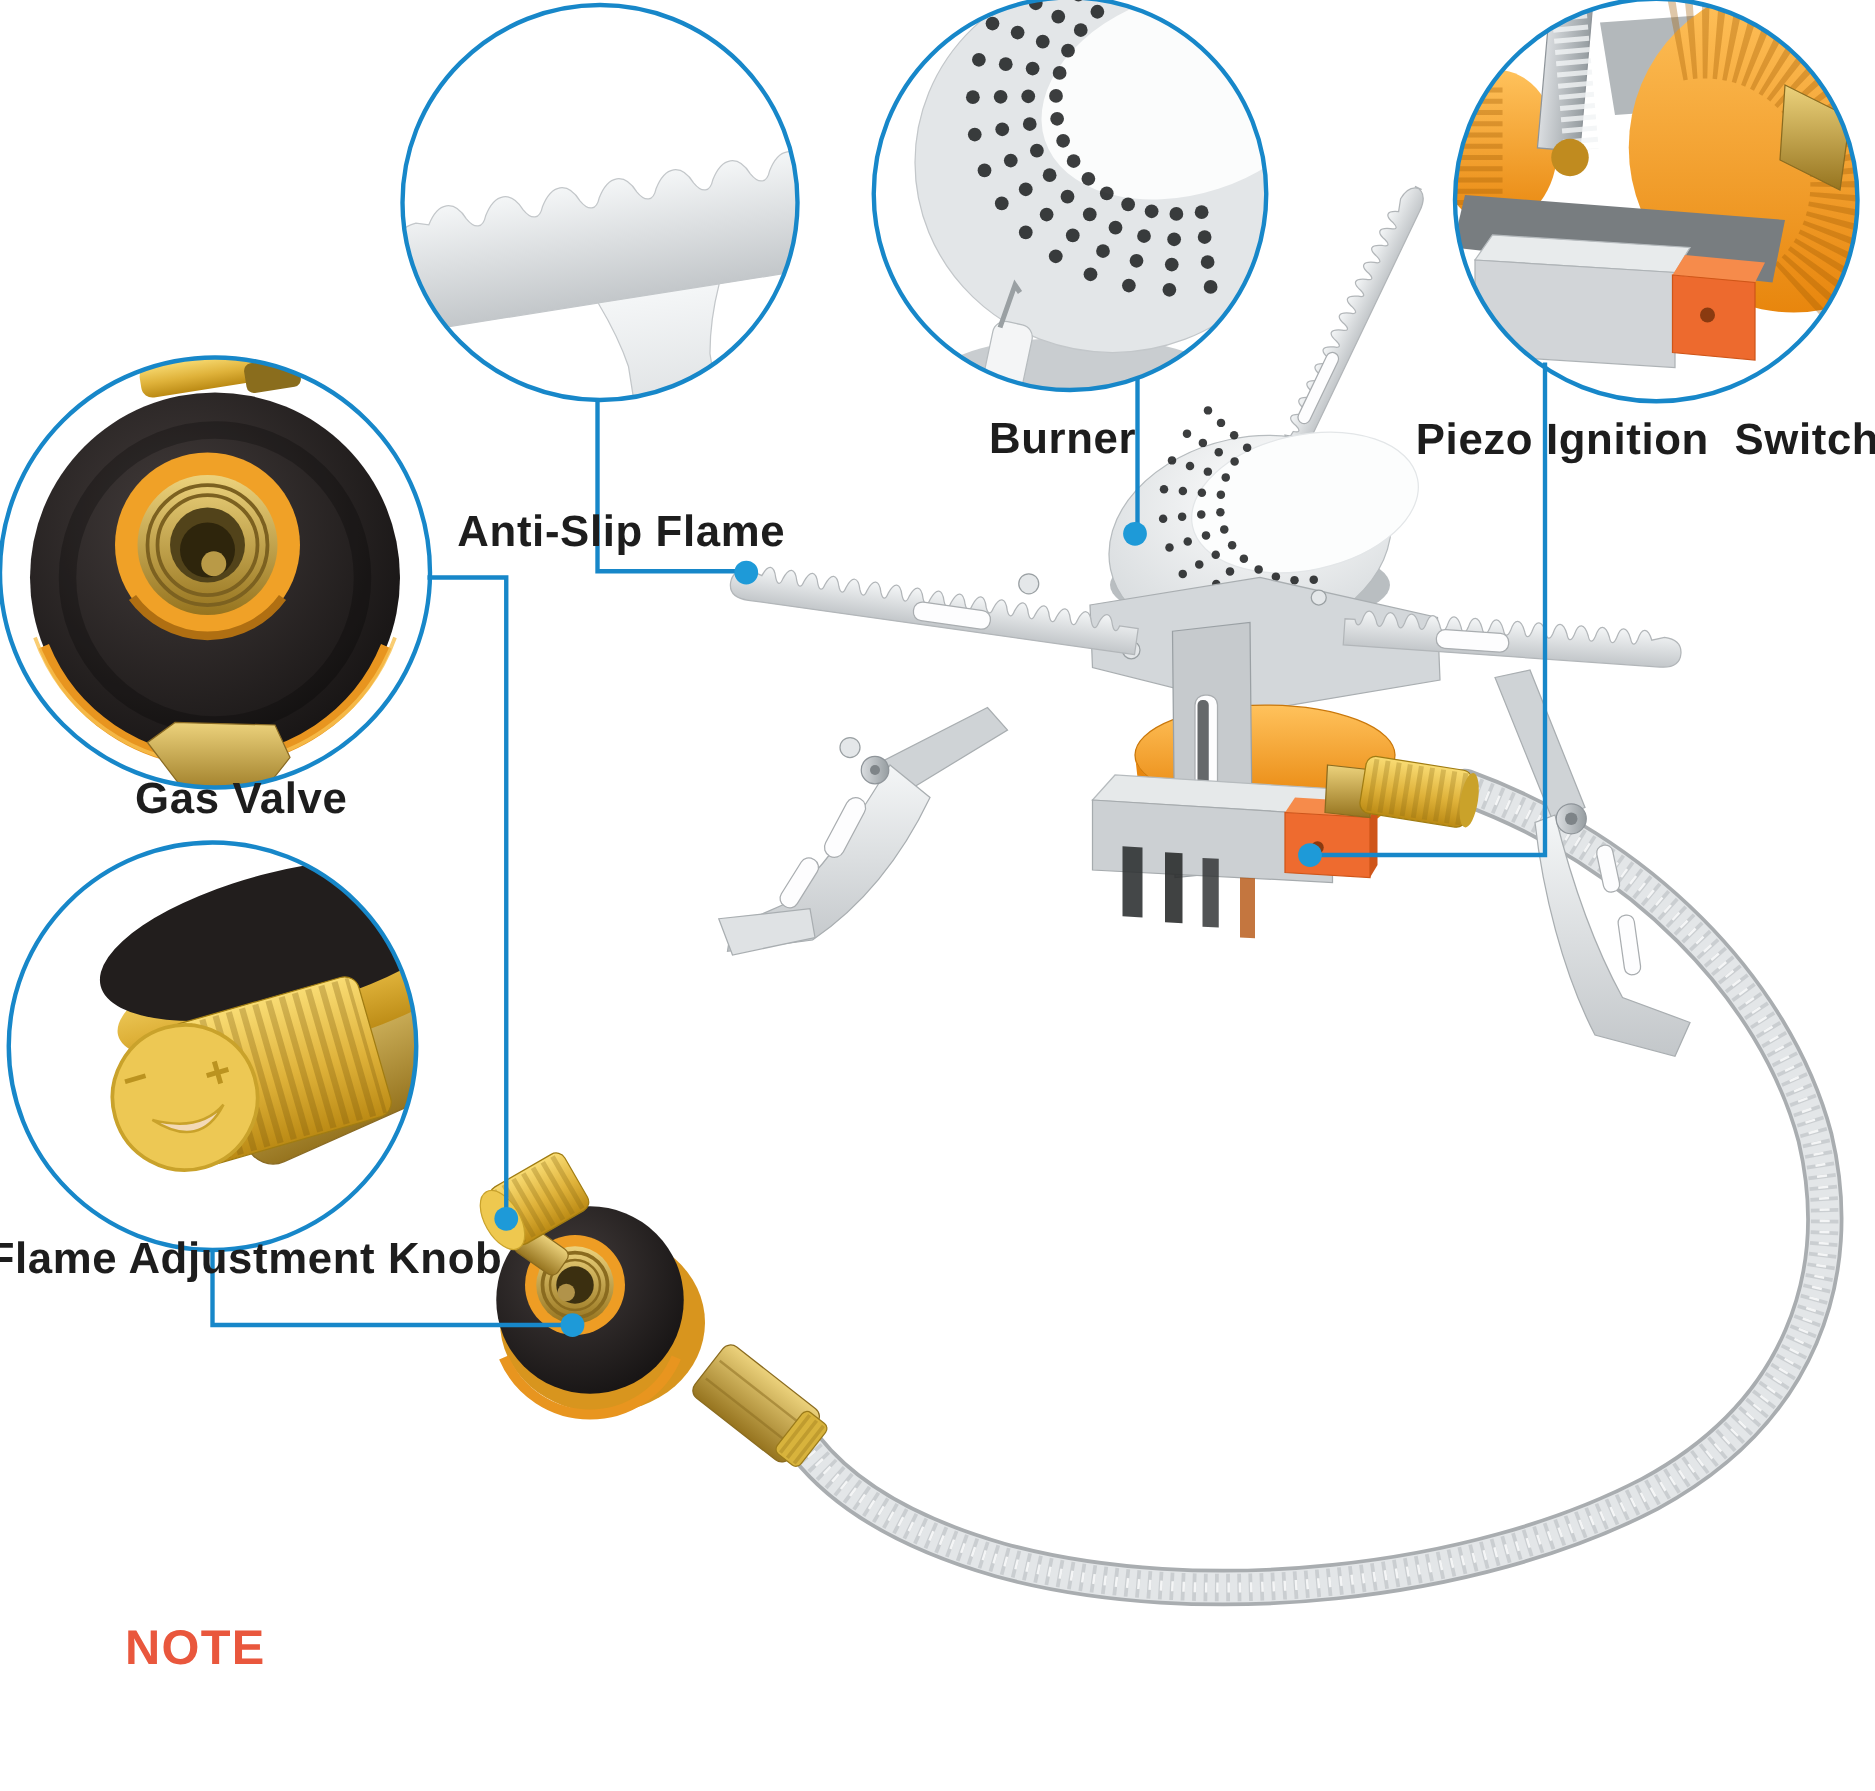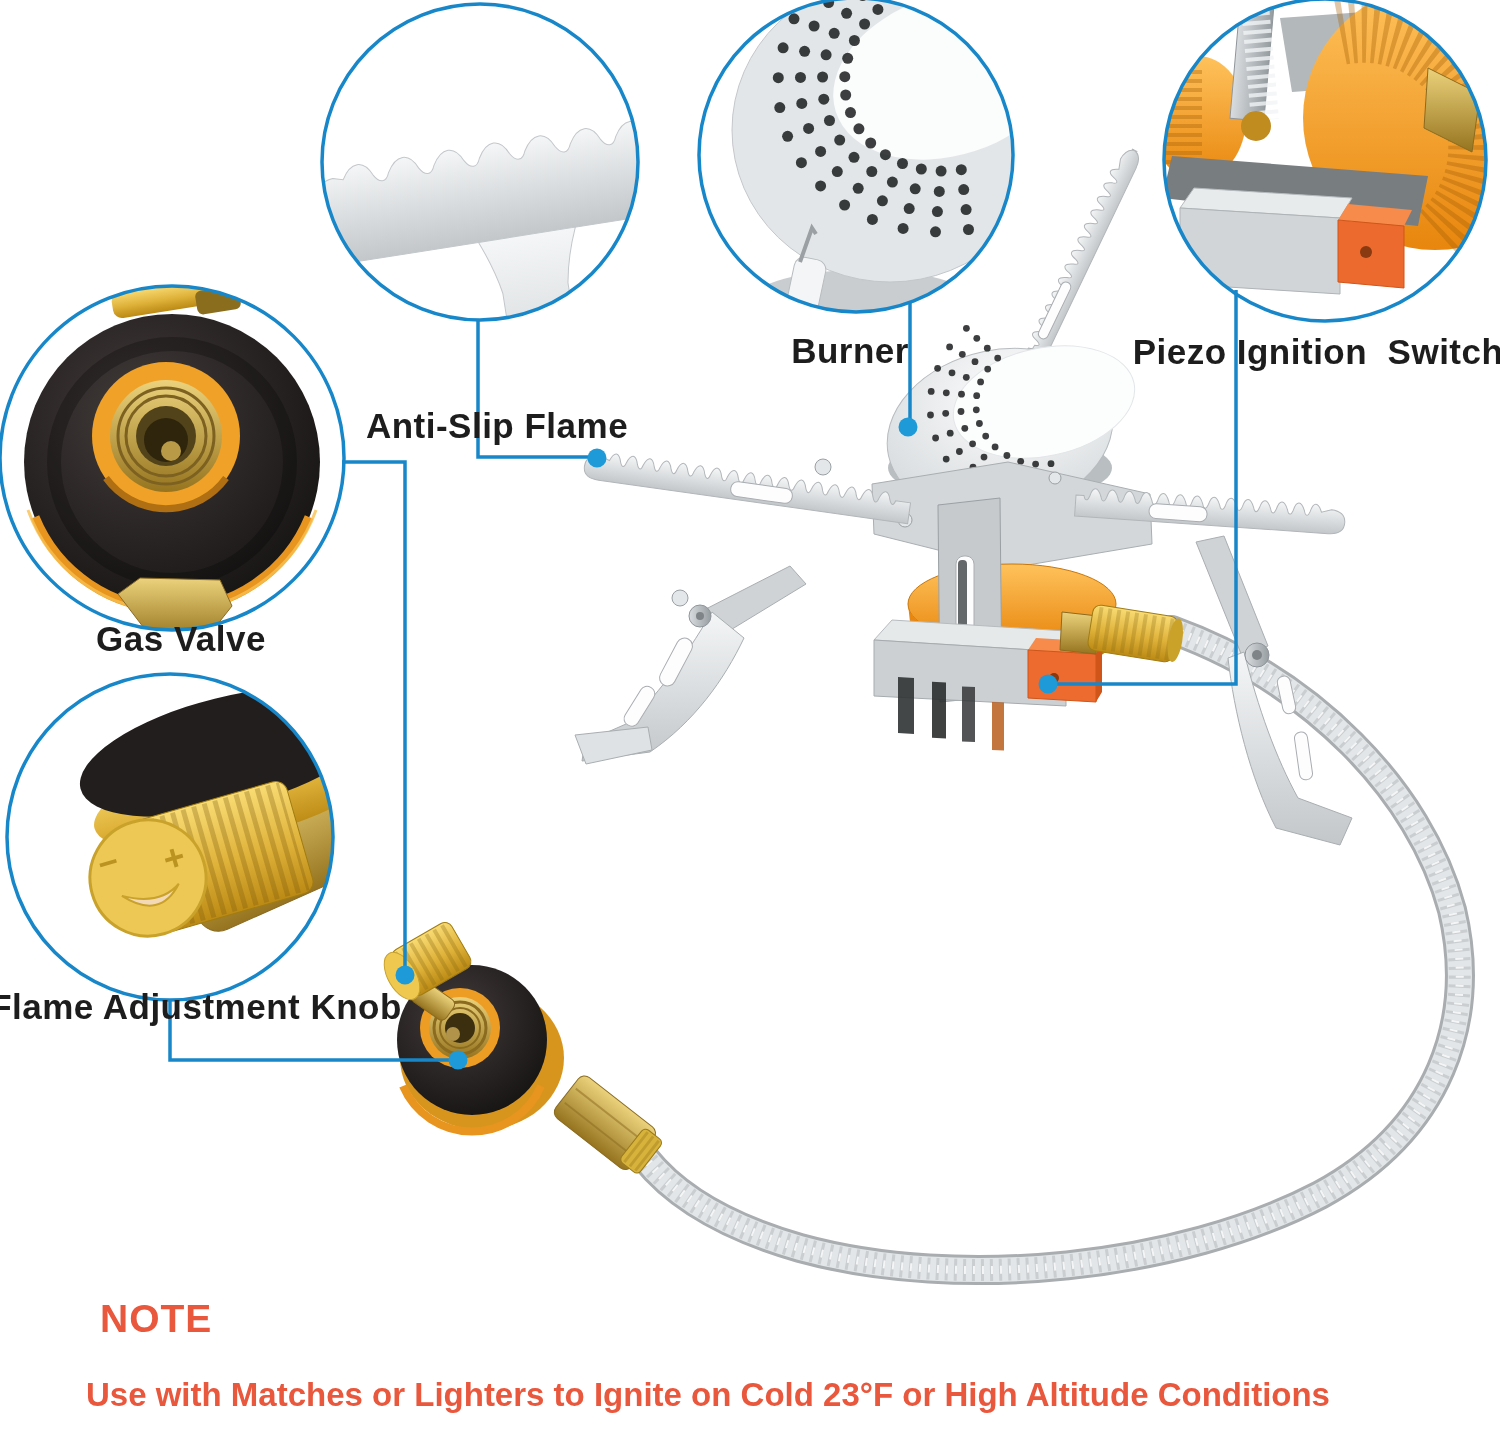--- a/index.html
+++ b/index.html
@@ -396,18 +396,17 @@
   <circle class="ldot" cx="405" cy="975" r="9.5"></circle>
   <circle class="ldot" cx="458" cy="1060" r="9.5"></circle>
 </svg>
 
 <div class="overlay">
   <div class="lbl" style="left:497px;top:326px">
     <div>Anti-Slip Flame</div>
   </div>
   <div class="lbl" style="left:850px;top:331px">Burner</div>
   <div class="lbl" style="left:1318px;top:332px">Piezo Ignition  Switch</div>
-  <div class="lbl" style="left:181px;top:619px">Gas Valve</div>
+  <div class="lbl" style="left:193px;top:619px">Gas Valve</div>
   <div class="lbl" style="left:196px;top:987px">Flame Adjustment Knob</div>
   <div class="note-h">NOTE</div>
-  <div class="note-b">Use with Matches or Lighters to Ignite on Cold 23°F or High Altitude Conditions</div>
 </div>
 </div>
 
 </body></html>

